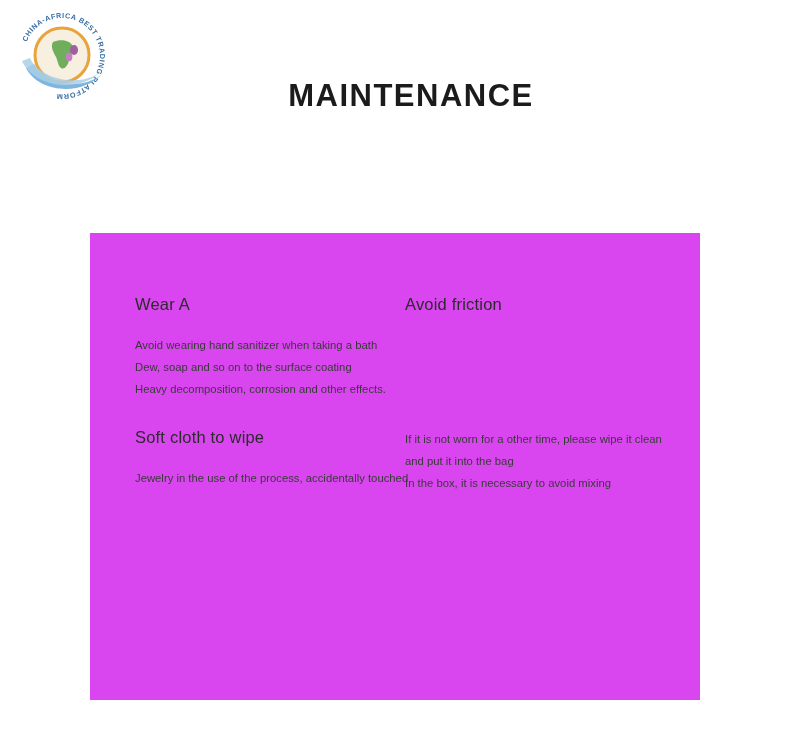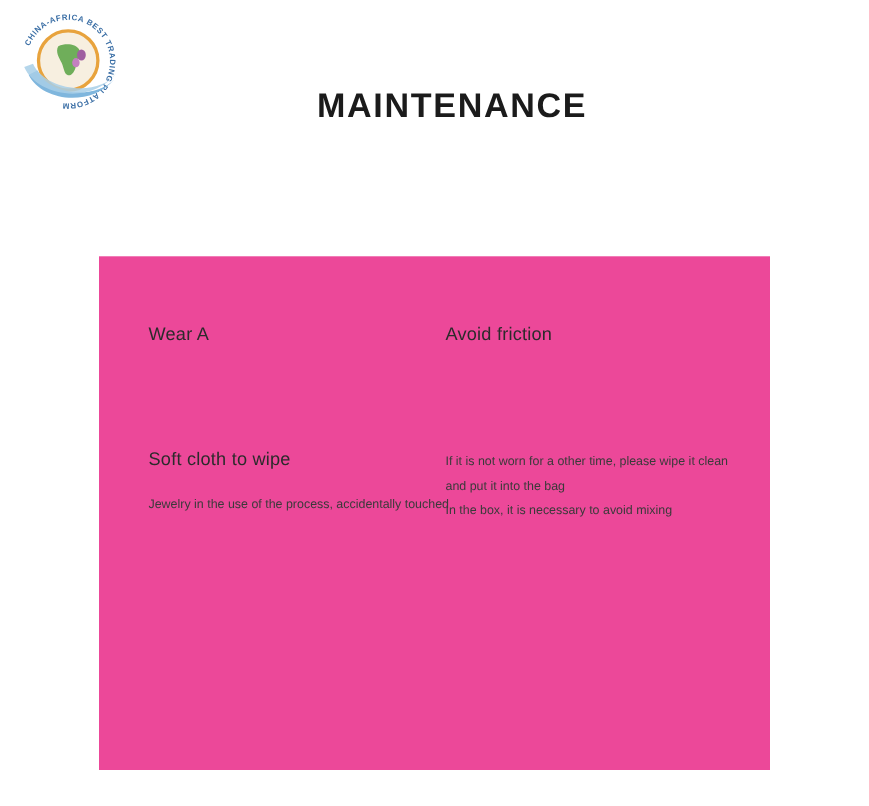--- a/index.html
+++ b/index.html
@@ -40,37 +40,37 @@
     font-family: "Liberation Sans", sans-serif;
   }
 
   
   .panel {
     position: absolute;
     left: 90px;
     top: 233px;
     width: 610px;
     height: 467px;
-    background: #ec4899;
+    background: #d946ef;
   }
 
   .grid {
     position: absolute;
     left: 45px;
     top: 62px;
     width: 540px;
     display: flex;
     flex-wrap: wrap;
   }
   .cell {
     width: 50%;
     box-sizing: border-box;
     padding-right: 10px;
   }
-  .cell.row2 { margin-top: 75px; }
+  .cell.row2 { margin-top: 28px; }
 
   .cell-title {
     font-size: 16.5px;
     color: #2b2b2b;
     font-weight: normal;
     margin: 0 0 20px 0;
     letter-spacing: .2px;
   }
   .cell-lines {
     font-size: 11.3px;
@@ -106,20 +106,25 @@
   </svg>
 </div>
 
 <div class="page-title">MAINTENANCE</div>
 
 <div class="panel">
   <div class="grid">
 
     <div class="cell">
       <div class="cell-title">Wear A</div>
+      <div class="cell-lines">
+        <div>Avoid wearing hand sanitizer when taking a bath</div>
+        <div>Dew, soap and so on to the surface coating</div>
+        <div>Heavy decomposition, corrosion and other effects.</div>
+      </div>
     </div>
 
     <div class="cell">
       <div class="cell-title">Avoid friction</div>
     </div>
 
     <div class="cell row2">
       <div class="cell-title">Soft cloth to wipe</div>
       <div class="cell-lines">
         <div>Jewelry in the use of the process, accidentally touched</div>

